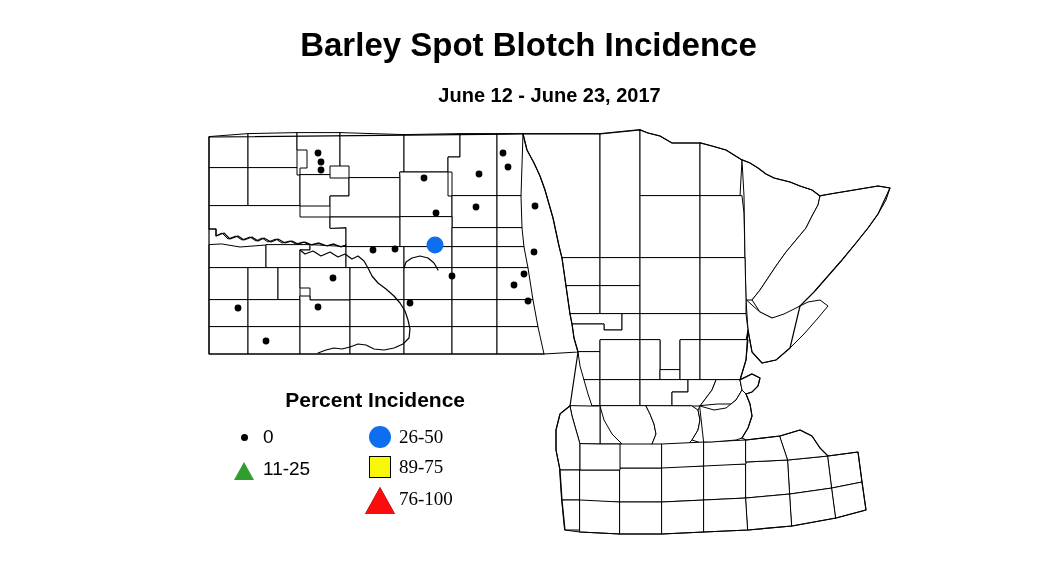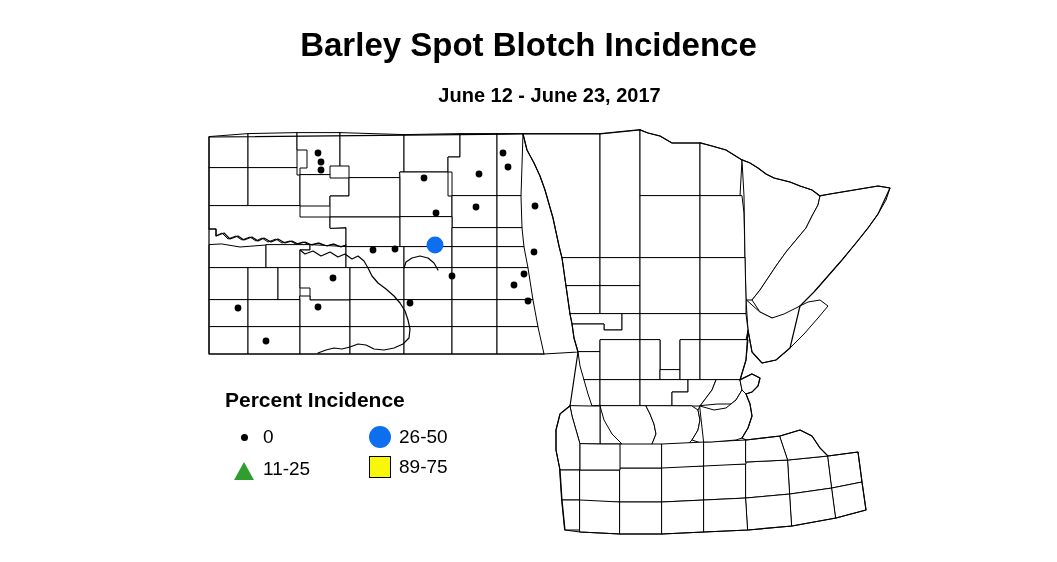--- a/index.html
+++ b/index.html
@@ -68,31 +68,31 @@
     left: 225px;
     top: 388px;
     width: 310px;
     height: 140px;
   }
   #legend-title {
     position: absolute;
     left: 0;
     top: 0;
     width: 240px;
-    text-align: left;
+    text-align: right;
     font-size: 21px;
     font-weight: bold;
     color: #000000;
   }
   .legend-col {
     position: absolute;
     top: 34px;
   }
   .legend-col.left { left: 4px; }
-  .legend-col.right { left: 140px; }
+  .legend-col.right { left: 140px; font-family: Liberation Serif, serif; }
   .legend-row {
     position: relative;
     height: 30px;
     display: flex;
     align-items: center;
   }
   .legend-sym {
     width: 30px;
     height: 30px;
     display: flex;
@@ -375,16 +375,24 @@
             <span class="sym-circle-blue"></span>
           </span>
         <span class="legend-label">26-50</span>
       </div>
       <div class="legend-row">
         <span class="legend-sym">
             <span class="sym-square-yellow"></span>
           </span>
         <span class="legend-label">89-75</span>
       </div>
+      <div class="legend-row r3">
+        <span class="legend-sym">
+            <span class="tri-wrap-red">
+              <span class="sym-tri-red"></span>
+            </span>
+          </span>
+        <span class="legend-label">76-100</span>
+      </div>
     </div>
   </div>
 
 </div>
 
 </body></html>

